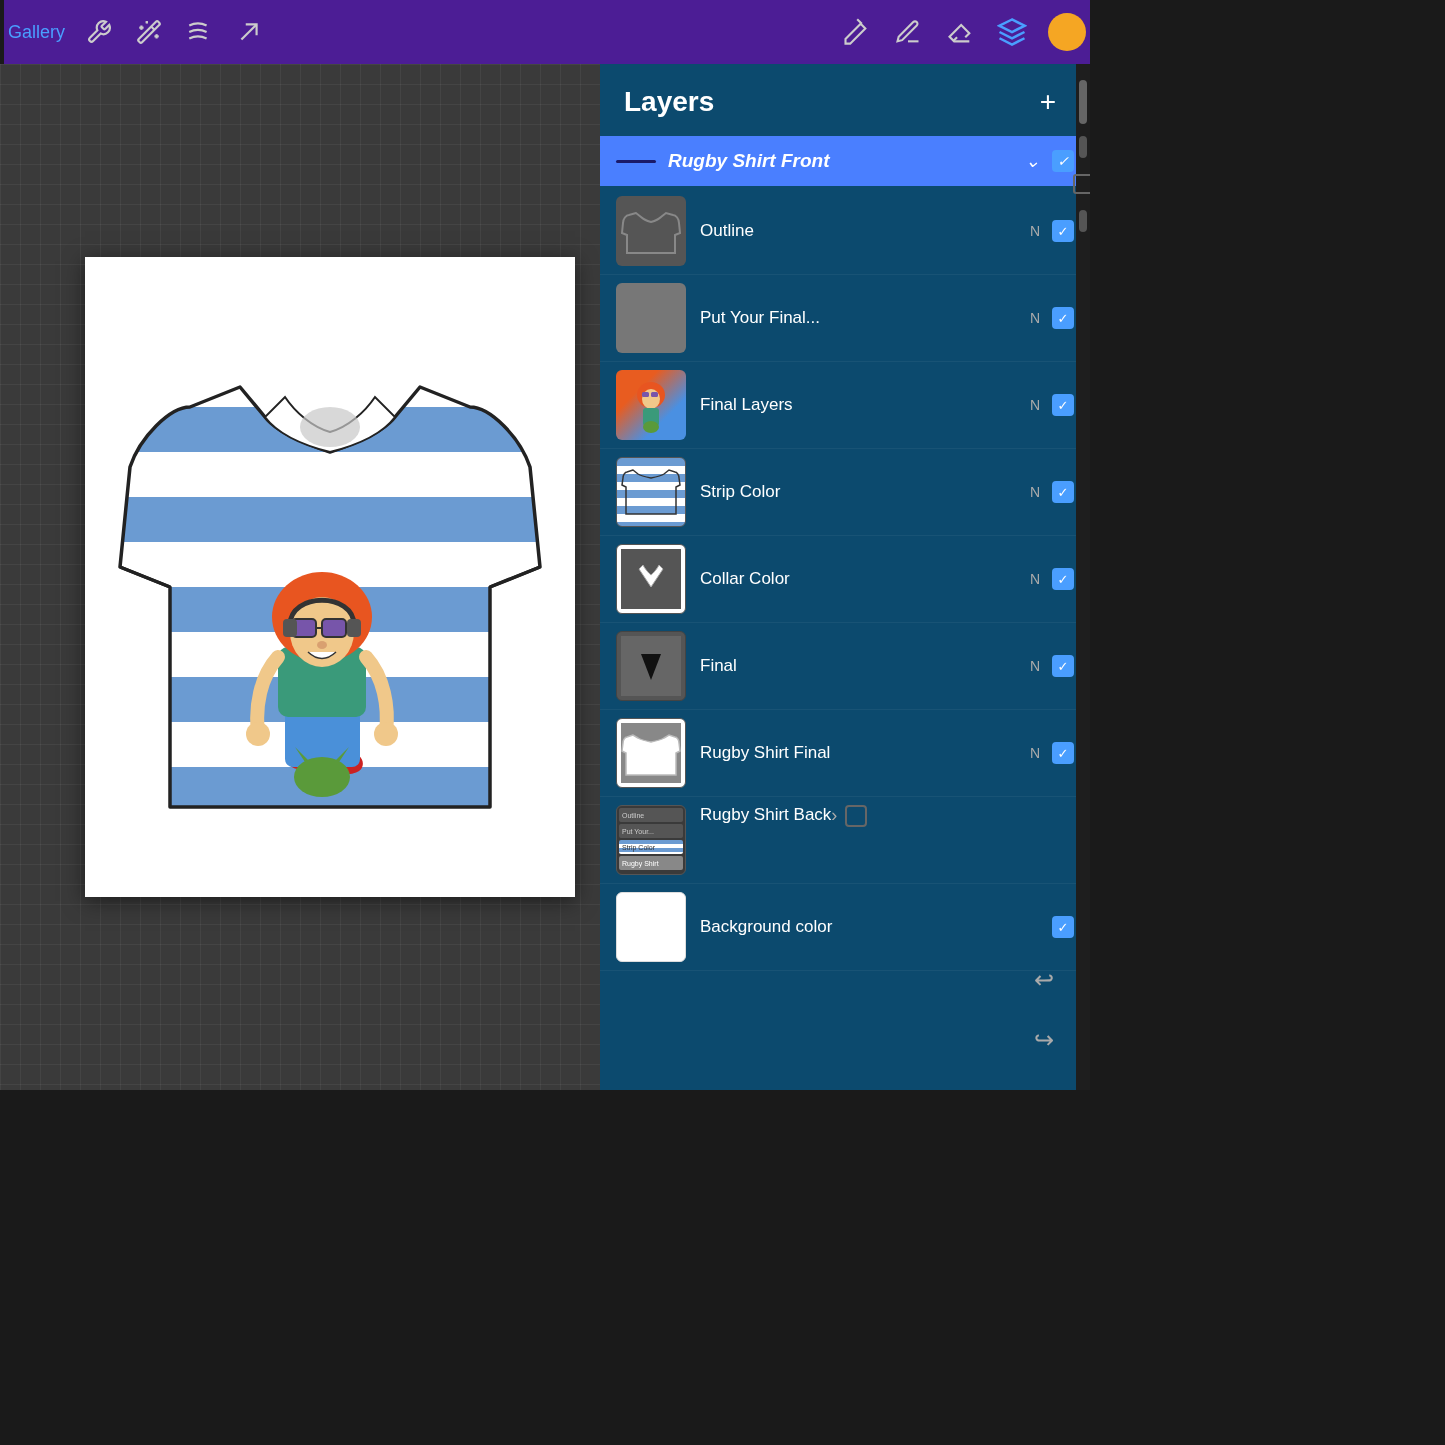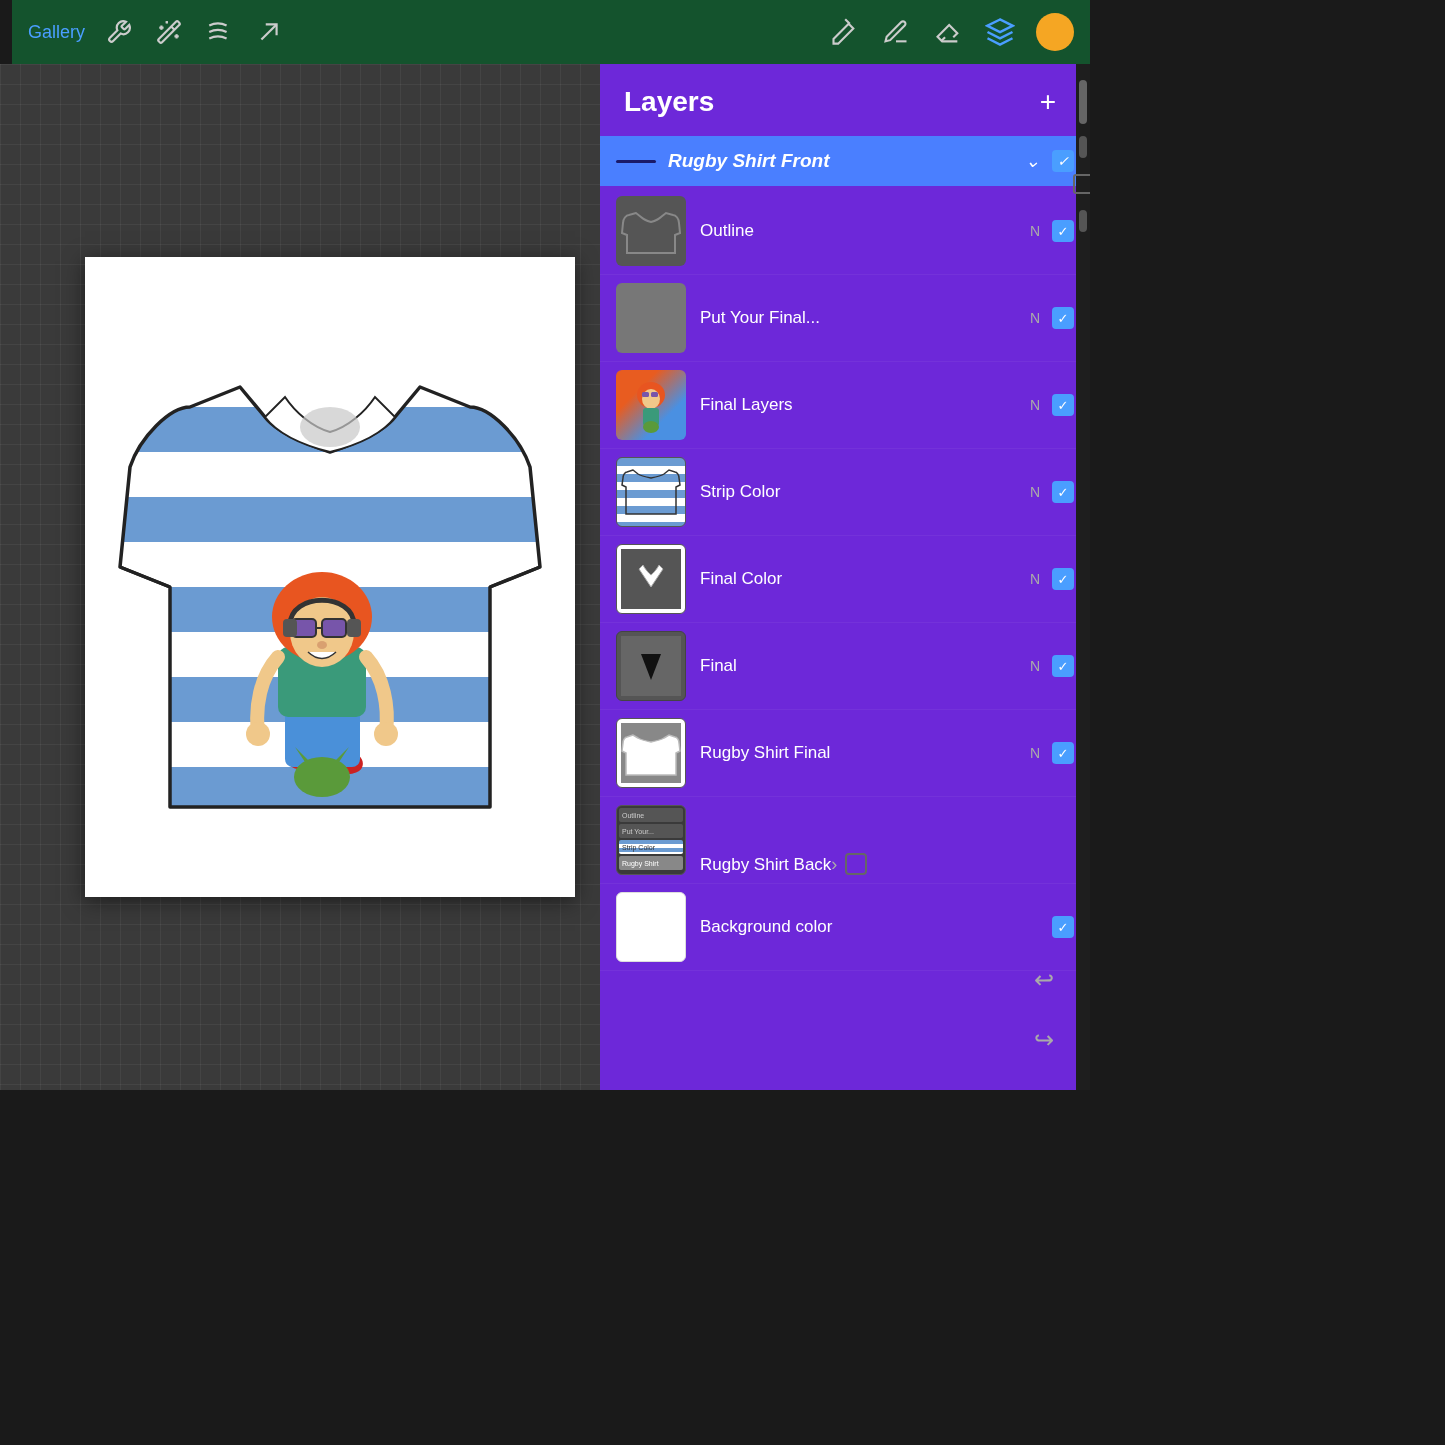--- a/index.html
+++ b/index.html
@@ -8,26 +8,26 @@
       height: 1090px;
       background: #1a1a1a;
       font-family: -apple-system, BlinkMacSystemFont, 'Helvetica Neue', Arial, sans-serif;
       overflow: hidden;
       position: relative;
     }
 
     
     .toolbar {
       position: absolute;
-      top: 0; left: 12px; right: 0;
+      top: 0; left: 4px; right: 0;
       height: 64px;
-      background: #14532d;
-      display: flex;
-      align-items: center;
-      padding: 0 16px;
+      background: #4c1d95;
+      display: flex;
+      align-items: center;
+      padding: 0 4px;
       z-index: 10;
     }
     .toolbar-left {
       display: flex;
       align-items: center;
       gap: 18px;
     }
     .toolbar-right {
       margin-left: auto;
       display: flex;
@@ -90,21 +90,21 @@
       height: 580px;
     }
 
     
     .layers-panel {
       position: absolute;
       top: 64px;
       right: 0;
       width: 490px;
       bottom: 0;
-      background: #6d28d9;
+      background: #0c4a6e;
       display: flex;
       flex-direction: column;
       overflow: hidden;
     }
     .layers-header {
       display: flex;
       align-items: center;
       justify-content: space-between;
       padding: 20px 24px 16px;
       flex-shrink: 0;
@@ -225,21 +225,21 @@
     }
     .checkbox-checked {
       background: #4a9eff;
       border-color: #4a9eff;
       color: white;
     }
 
     
     .layer-group {
       display: flex;
-      align-items: flex-end;
+      align-items: flex-start;
       padding: 8px 16px;
       border-bottom: 1px solid rgba(255,255,255,0.05);
       min-height: 80px;
       cursor: pointer;
     }
     .group-chevron {
       color: #aaa;
       font-size: 18px;
       margin-right: 8px;
     }
@@ -475,21 +475,21 @@
     </div>
 
     <div class="layer-item">
       <div class="layer-thumbnail" style="background: white; border: 1px solid #555;">
         <svg width="60" height="60" viewBox="0 0 60 60">
 
           <rect width="60" height="60" fill="#555"></rect>
           <path d="M18,20 L30,38 L42,20 L38,16 C35,22 30,26 30,26 C30,26 25,22 22,16 Z" fill="white" stroke="#aaa" stroke-width="1"></path>
         </svg>
       </div>
-      <span class="layer-name">Final Color</span>
+      <span class="layer-name">Collar Color</span>
       <span class="layer-mode">N</span>
       <div class="checkbox-white checkbox-checked">✓</div>
     </div>
 
     <div class="layer-item">
       <div class="layer-thumbnail" style="background: #555; border: 1px solid #444;">
         <svg width="60" height="60" viewBox="0 0 60 60">
           <rect width="60" height="60" fill="#666"></rect>
           <path d="M20,18 L30,44 L40,18 Z" fill="#111"></path>
         </svg>

